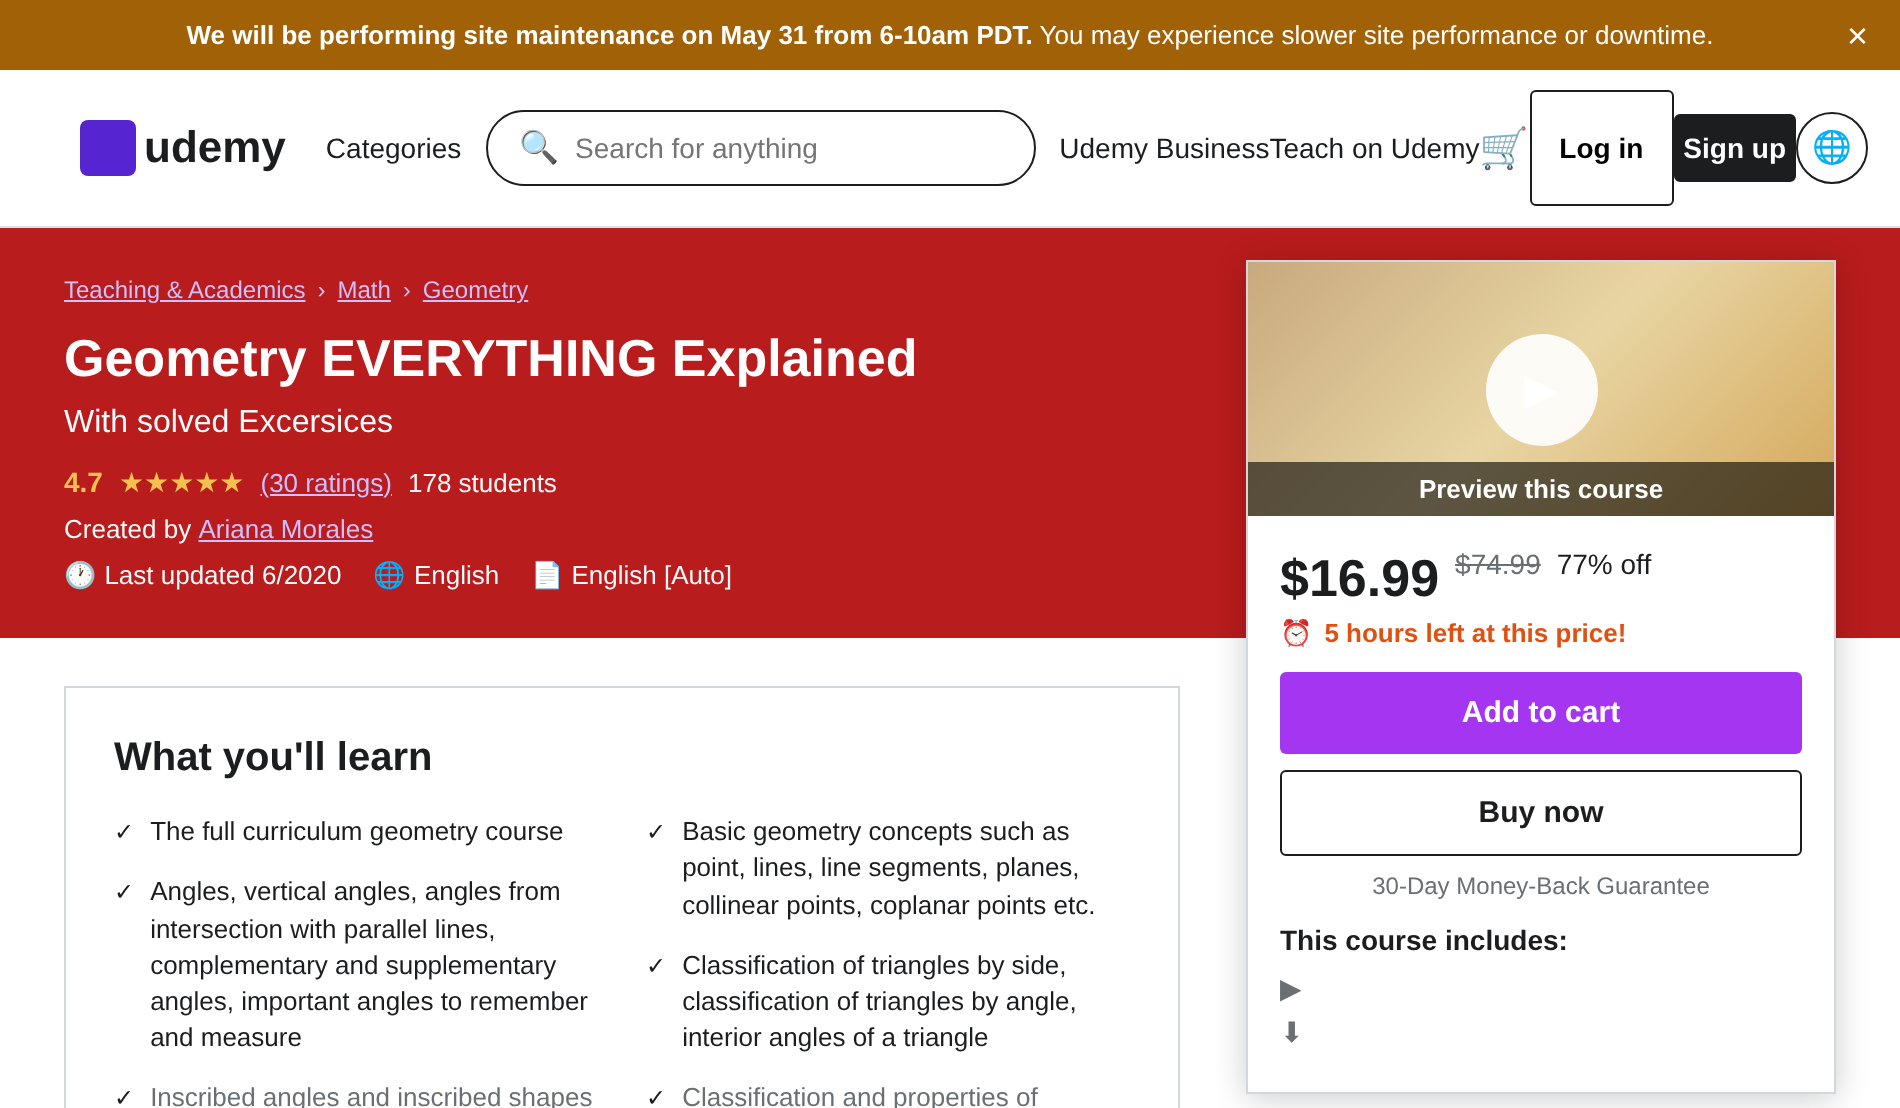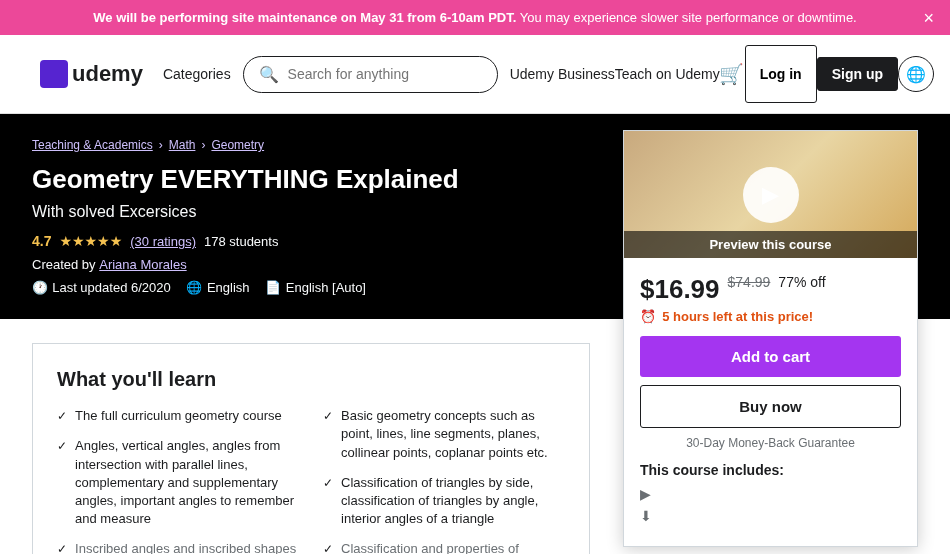--- a/index.html
+++ b/index.html
@@ -1,20 +1,20 @@
 <!DOCTYPE html>
 <html><head>
   <meta charset="utf-8">
   <style>
     * { margin: 0; padding: 0; box-sizing: border-box; }
     body { font-family: -apple-system, BlinkMacSystemFont, 'Segoe UI', sans-serif; font-size: 14px; background: #fff; width: 950px; overflow-x: hidden; }
 
     
     .banner {
-      background: #ec4899;
+      background: #a16207;
       color: #fff;
       text-align: center;
       padding: 10px 40px;
       font-size: 13px;
       position: relative;
     }
     .banner strong { font-weight: 700; }
     .banner-close {
       position: absolute;
       right: 16px;
@@ -100,42 +100,42 @@
       padding: 20px 14px;
       font-size: 14px;
       font-weight: 700;
       cursor: pointer;
       border-radius: 3px;
     }
     .btn-signup {
       border: 1.5px solid #1c1d1f;
       background: #1c1d1f;
       color: #fff;
-      padding: 8px 14px;
+      padding: 8px 4px;
       font-size: 14px;
       font-weight: 700;
       cursor: pointer;
       border-radius: 3px;
     }
     .globe-btn {
       background: none;
       border: 1.5px solid #1c1d1f;
       border-radius: 50%;
       width: 36px;
       height: 36px;
       cursor: pointer;
       font-size: 16px;
       display: flex;
       align-items: center;
       justify-content: center;
     }
 
     
     .hero {
-      background: #000000;
+      background: #b91c1c;
       color: #fff;
       padding: 24px 32px;
       display: flex;
       gap: 0;
       position: relative;
       min-height: 200px;
     }
     .hero-content {
       flex: 1;
       padding-right: 340px;

